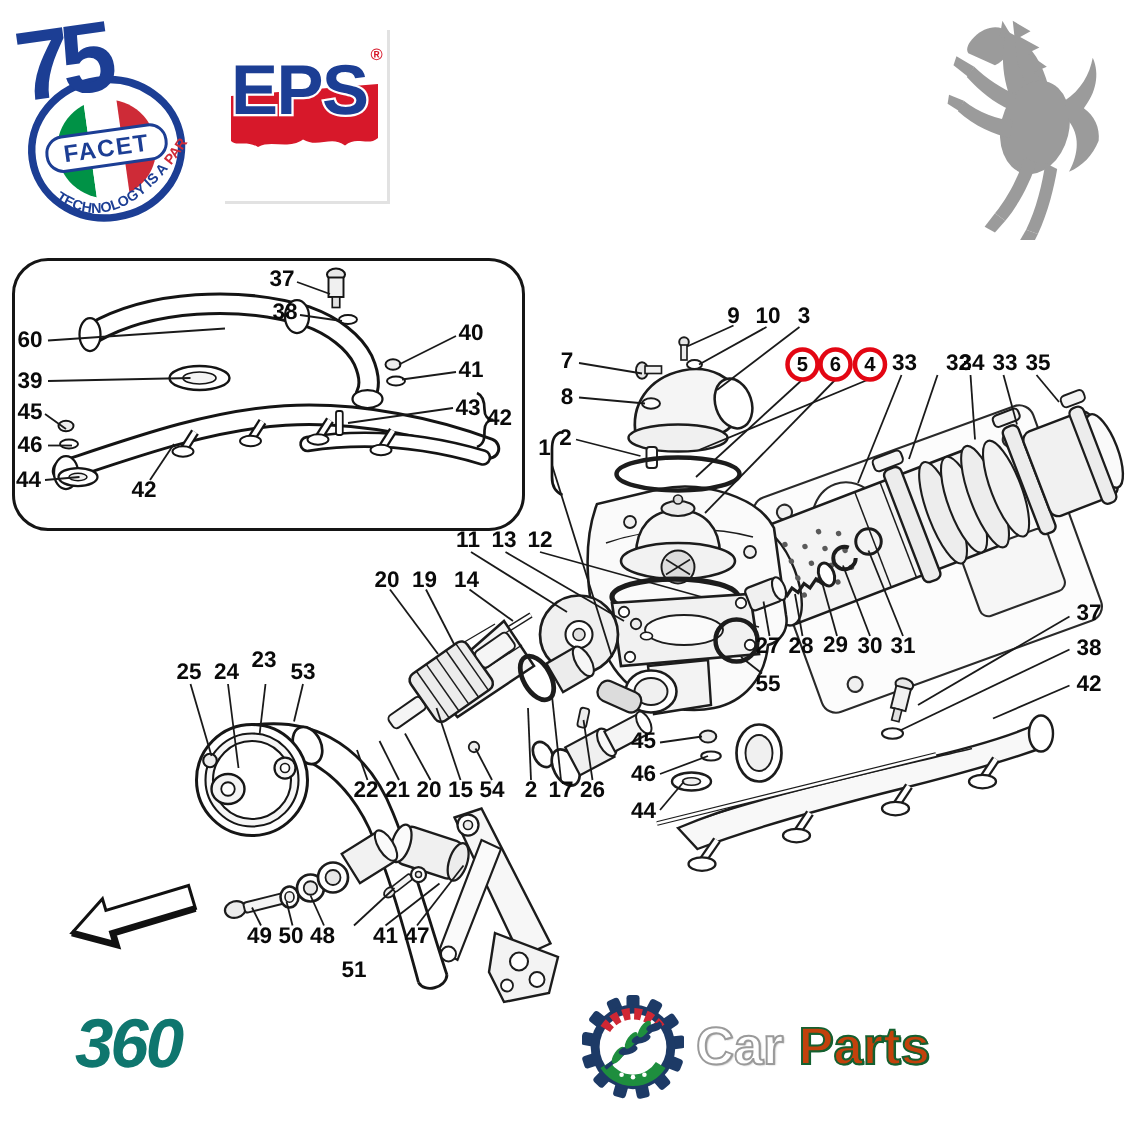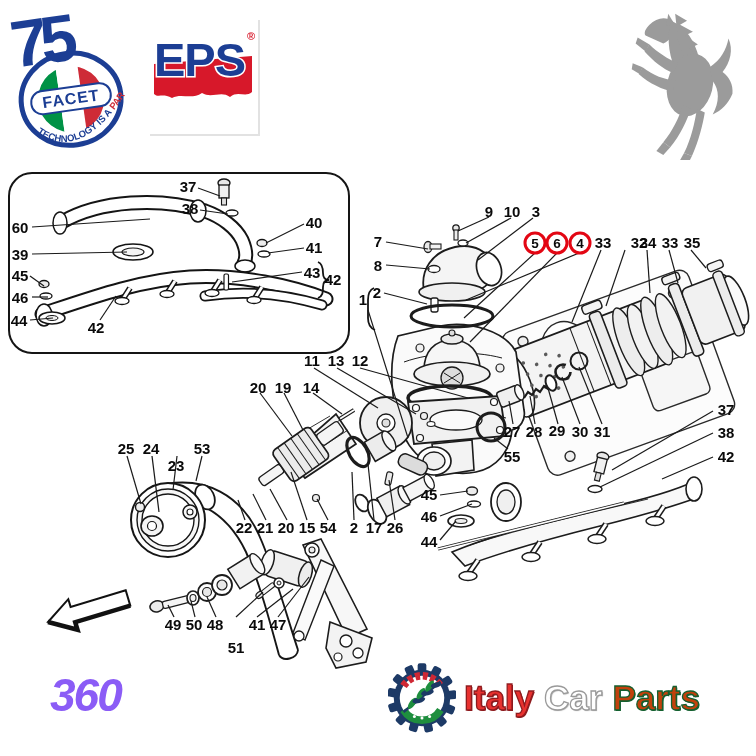--- a/index.html
+++ b/index.html
@@ -19,21 +19,21 @@
               background:#fff;padding:0 8px;text-align:center;font-weight:bold;
               font-size:13.5px;line-height:1.3;color:#000;white-space:nowrap;}
   
   .co{position:absolute;transform:translate(-50%,-50%);font-weight:bold;font-size:15px;
       color:#0a0a0a;white-space:nowrap;z-index:5;}
   .co.circ{width:17px;height:17px;border:3.5px solid var(--hl,#e30613);border-radius:50%;
            background:#fff;display:flex;align-items:center;justify-content:center;
            font-size:13.5px;}
   
   .model{position:absolute;left:50px;top:668px;font-size:46px;font-weight:bold;
-         font-style:italic;color:#8b5cf6;letter-spacing:-2px;text-align:right;}
+         font-style:italic;color:#0f766e;letter-spacing:-2px;text-align:right;}
   .store{position:absolute;left:388px;top:660px;display:flex;align-items:center;z-index:6;}
   .store .gear{width:68px;height:76px;margin-right:8px;}
   .store .word{font-size:35px;font-weight:bold;letter-spacing:0;line-height:76px;
                margin-right:10px;}
   .w-italy{color:#e8312f;-webkit-text-stroke:1.3px #8e1b1e;text-shadow:1px 1px 0 #8e1b1e;}
   .w-car{color:#ffffff;-webkit-text-stroke:1.3px #9a9a9a;text-shadow:1px 1px 1px #aaa;}
   .w-parts{color:#c2410c;-webkit-text-stroke:1.3px #146030;text-shadow:1px 1px 0 #146030;}
   .pipeO{fill:none;stroke:#141414;stroke-linecap:round;}
   .pipeI{fill:none;stroke:#ffffff;stroke-linecap:round;}
 </style>
@@ -477,21 +477,21 @@
       <div class="co" style="left: 602px; top: 431px;">31</div>
       <div class="co" style="left: 512px; top: 456px;">55</div>
       <div class="co" style="left: 726px; top: 409px;">37</div>
       <div class="co" style="left: 726px; top: 432px;">38</div>
       <div class="co" style="left: 726px; top: 456px;">42</div>
       <div class="co" style="left: 429px; top: 494px;">45</div>
       <div class="co" style="left: 429px; top: 516px;">46</div>
       <div class="co" style="left: 429px; top: 541px;">44</div>
       <div class="co" style="left: 126px; top: 448px;">25</div>
       <div class="co" style="left: 151px; top: 448px;">24</div>
-      <div class="co" style="left: 176px; top: 465px; text-align: center;">23</div>
+      <div class="co" style="left: 176px; top: 440px; text-align: center;">23</div>
       <div class="co" style="left: 202px; top: 448px;">53</div>
       <div class="co" style="left: 244px; top: 527px;">22</div>
       <div class="co" style="left: 265px; top: 527px;">21</div>
       <div class="co" style="left: 286px; top: 527px;">20</div>
       <div class="co" style="left: 307px; top: 527px;">15</div>
       <div class="co" style="left: 328px; top: 527px;">54</div>
       <div class="co" style="left: 354px; top: 527px;">2</div>
       <div class="co" style="left: 374px; top: 527px;">17</div>
       <div class="co" style="left: 395px; top: 527px;">26</div>
       <div class="co" style="left: 173px; top: 624px;">49</div>
@@ -533,18 +533,17 @@
           <line x1="14" y1="44" x2="48" y2="16" stroke="#1d3a66" stroke-width="2.4"></line>
           <ellipse cx="22" cy="36" rx="6" ry="2.6" transform="rotate(-55 22 36)" fill="#1e8e3e"></ellipse>
           <ellipse cx="28" cy="33" rx="6" ry="2.6" transform="rotate(-15 28 33)" fill="#1d3a66"></ellipse>
           <ellipse cx="30" cy="27" rx="6" ry="2.6" transform="rotate(-55 30 27)" fill="#1e8e3e"></ellipse>
           <ellipse cx="36" cy="26" rx="6" ry="2.6" transform="rotate(-15 36 26)" fill="#1d3a66"></ellipse>
           <ellipse cx="38" cy="20" rx="6" ry="2.6" transform="rotate(-55 38 20)" fill="#1e8e3e"></ellipse>
           <ellipse cx="44" cy="19" rx="5" ry="2.4" transform="rotate(-15 44 19)" fill="#1d3a66"></ellipse>
         </g>
       </g>
     </svg>
-    <span class="word w-italy">Italy</span>
     <span class="word w-car">Car</span>
     <span class="word w-parts">Parts</span>
   </div>
 
 </div>
 
 </body></html>

